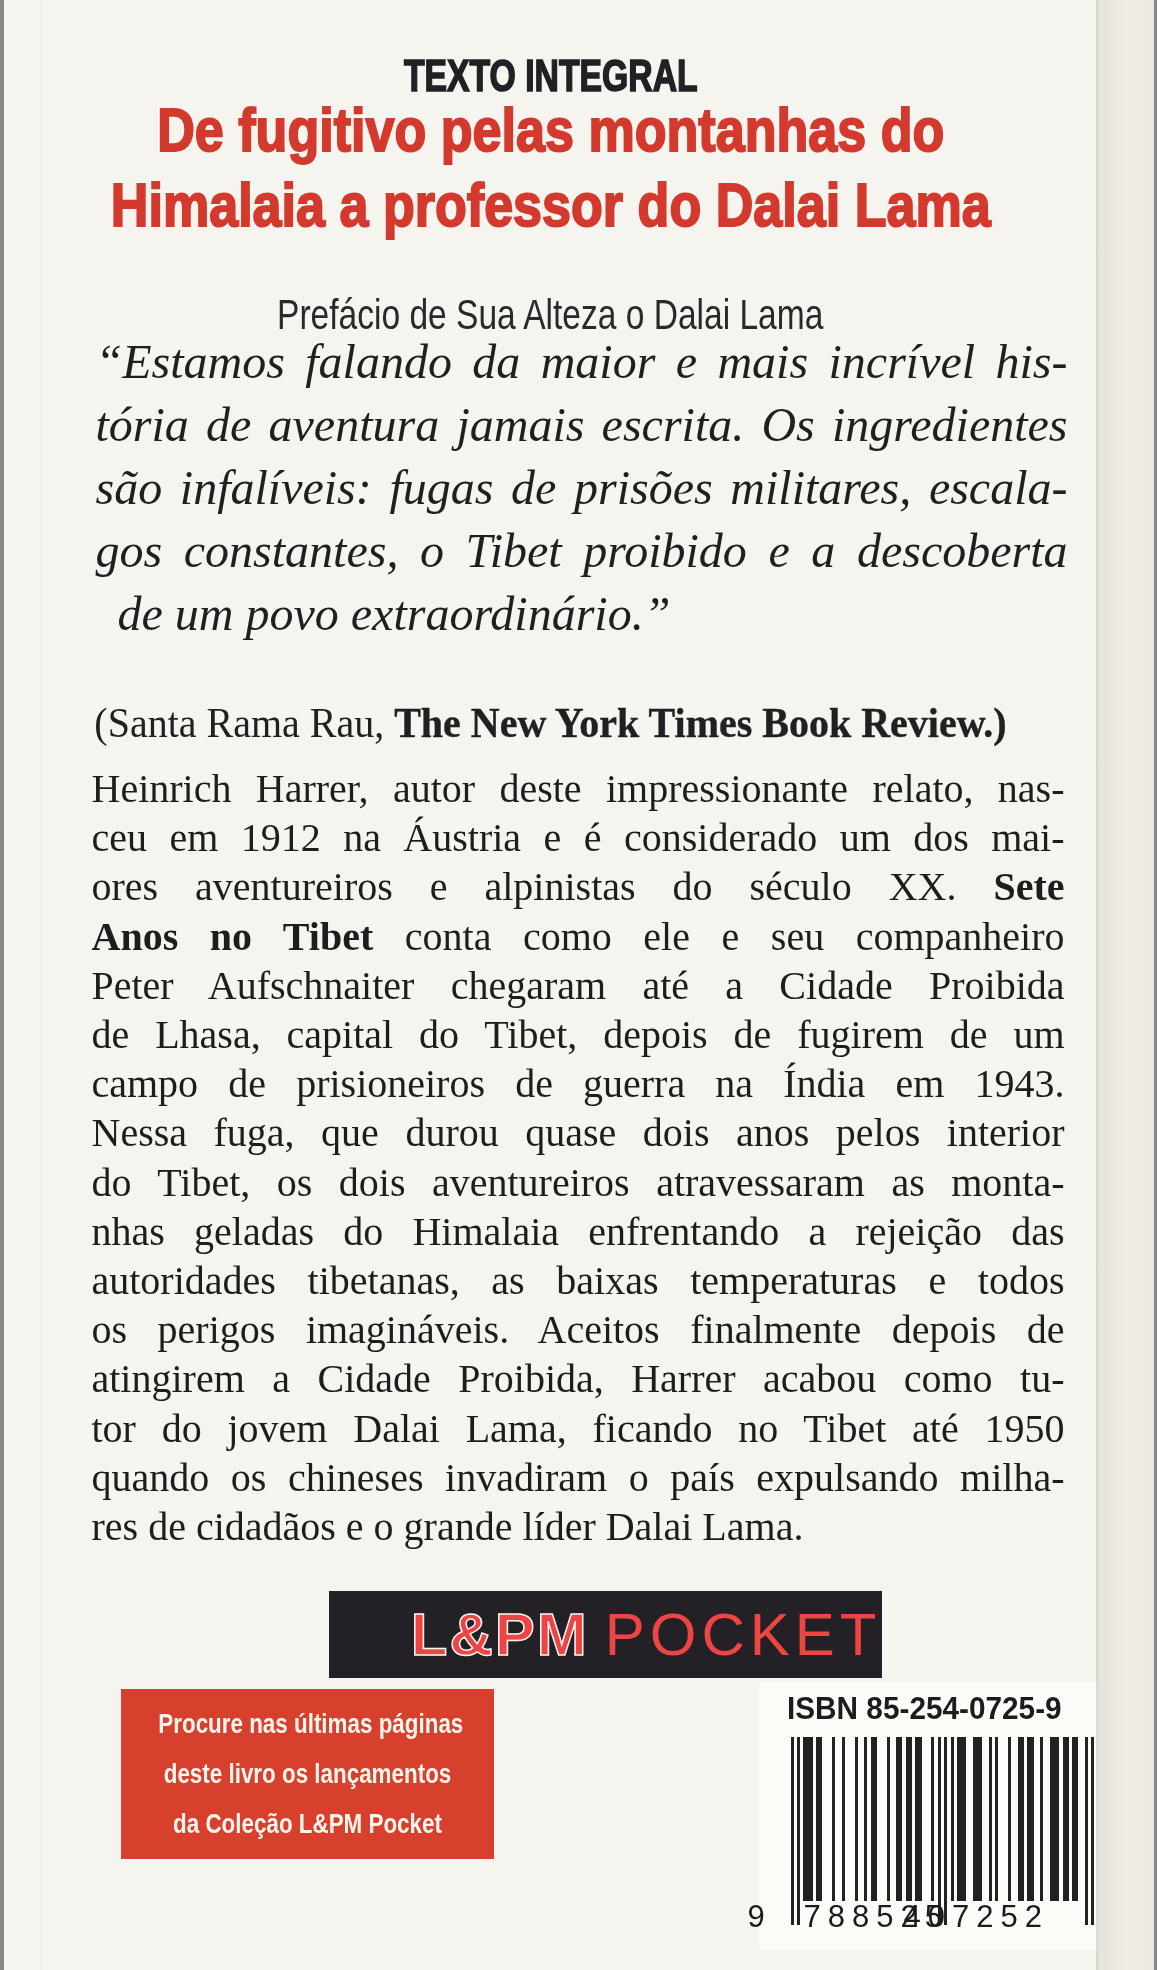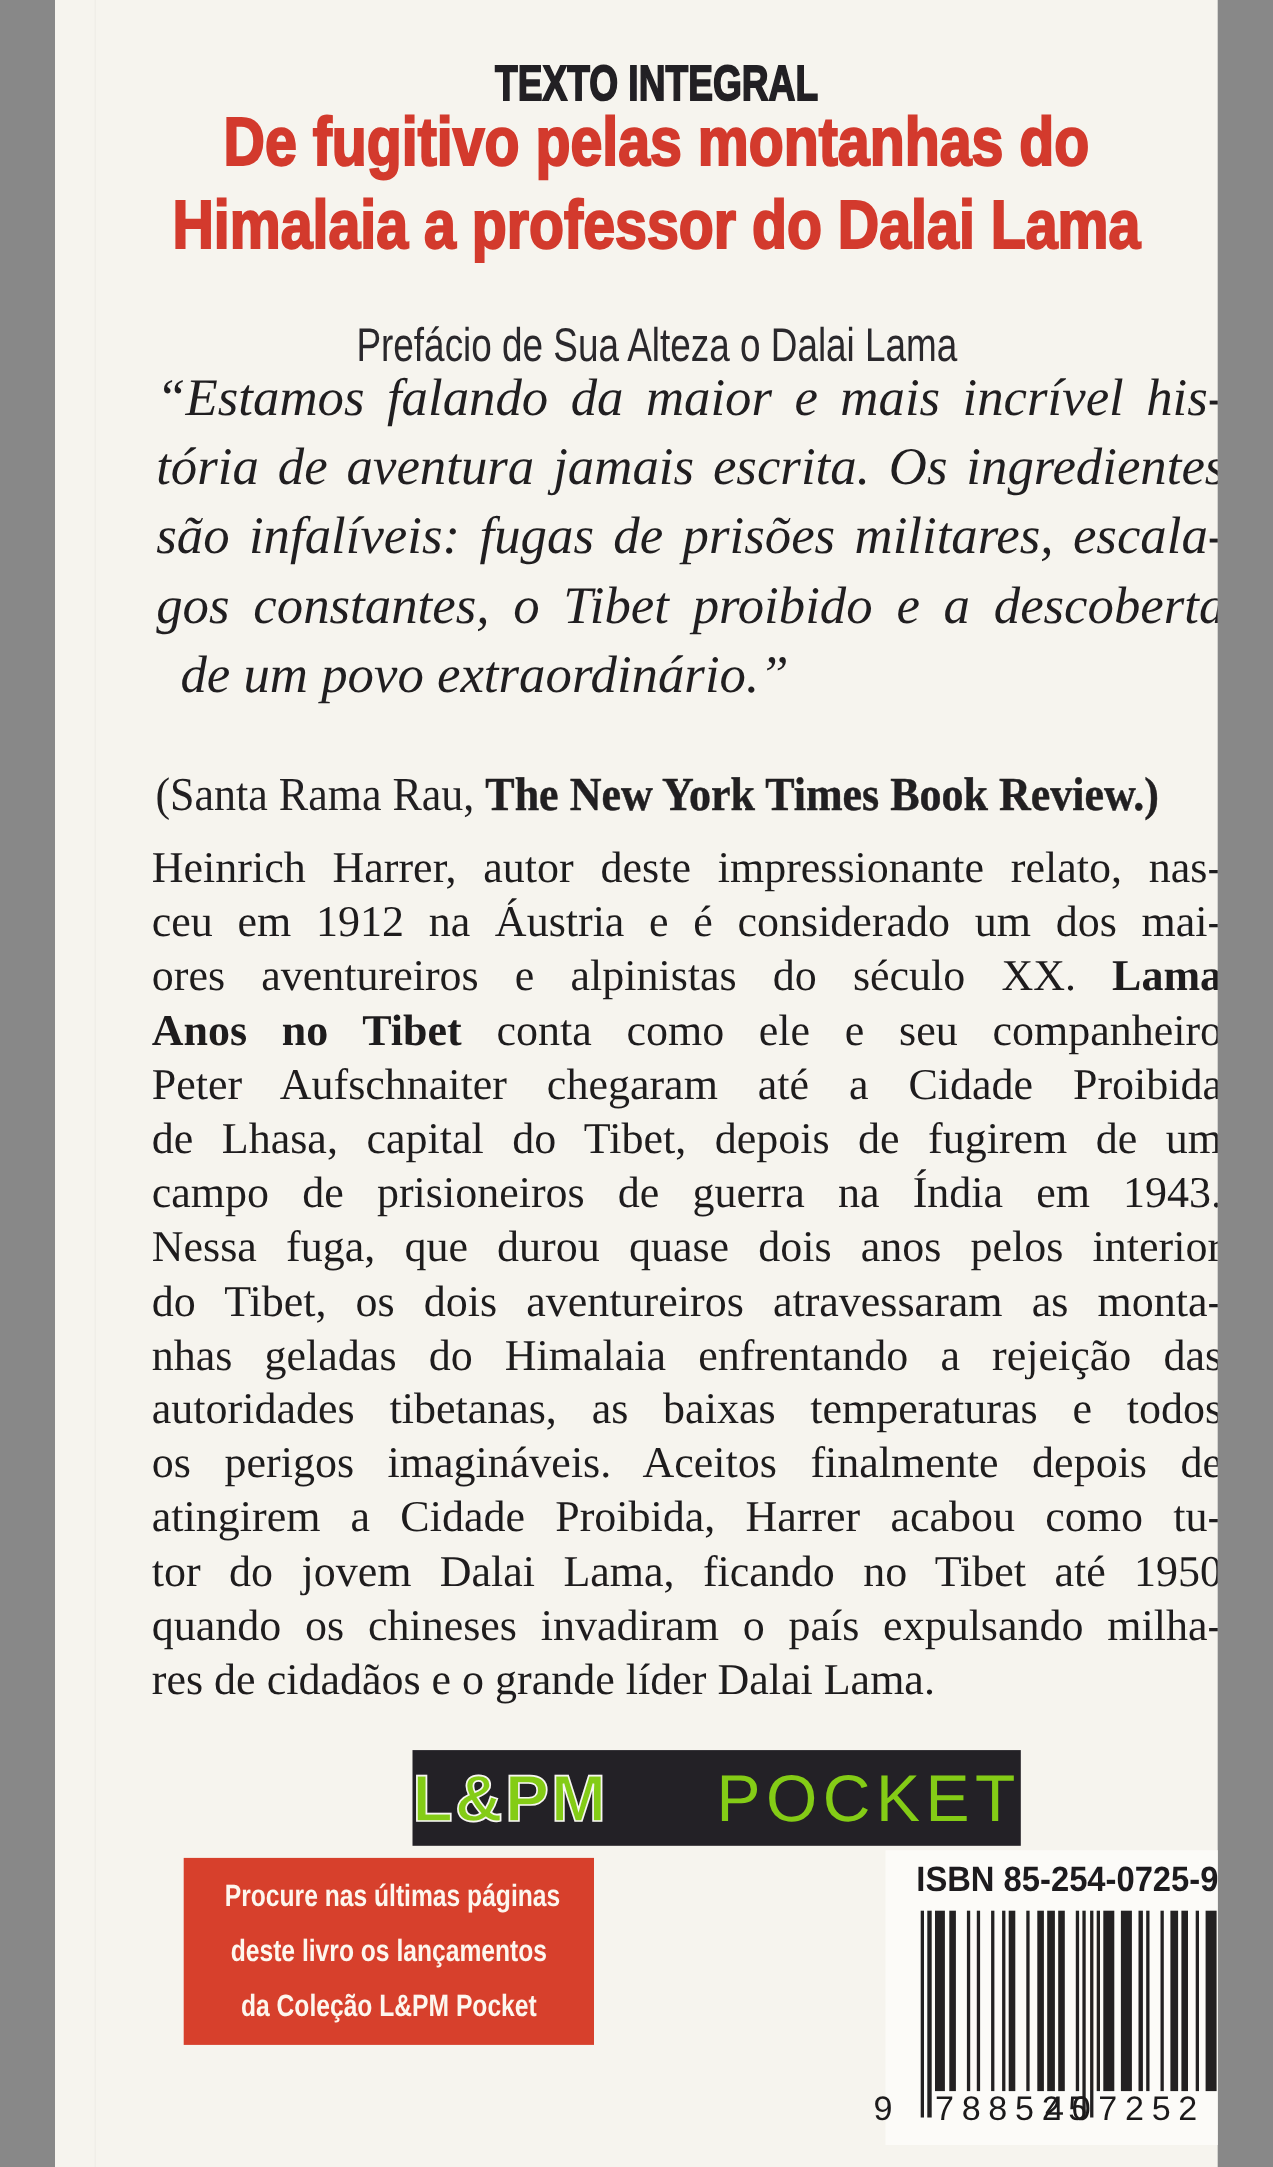--- a/index.html
+++ b/index.html
@@ -1,21 +1,21 @@
 <!DOCTYPE html>
 <html><head>
 <meta charset="utf-8">
 <style>
   :root{
     --page-bg:#f6f4ee; --red:#d33a2d; --ink:#1d1b1c;
     --box-black:#232126; --promo-red:#d7402c; --plate:#fcfbf8;
   }
   html,body{margin:0;padding:0;background:#888;}
   .cover{
-    position:relative; width:1057px; height:1970px; margin:0 auto;
+    position:relative; width:1150px; height:1970px; margin:0 auto;
     background:var(--page-bg); overflow:hidden;
     font-family:"Liberation Serif", serif; color:var(--ink);
   }
   
   .edge-strip{position:absolute; left:1094px; top:0; width:63px; height:100%;
     background:linear-gradient(90deg,#e5e2d9 0%,#efede6 40%,#ecead féf 100%);
     background:linear-gradient(90deg,#e5e2d9 0%,#efede6 45%,#eae8e0 100%);}
   .crease{position:absolute; left:1092px; top:0; width:2px; height:100%; background:rgba(110,105,90,.22);}
   .left-crease{position:absolute; left:36px; top:0; width:1px; height:100%; background:rgba(0,0,0,.035);}
 
@@ -49,22 +49,22 @@
     font-size:43px; color:#211f21; white-space:nowrap;}
   .attrib-inner .src{font-weight:700; -webkit-text-stroke:.4px #211f21;}
 
   .body{position:absolute; left:88px; top:764px; width:973px;
     font-size:40px; line-height:49.2px; color:#1e1c1d;}
   .bline{text-align:justify; text-align-last:justify;}
   .bline.last{text-align-last:left;}
   .bline .b{font-weight:700;}
 
   .brand{position:absolute; left:325px; top:1591px; width:553px; height:87px;
-    background:var(--box-black); display:flex; align-items:center; justify-content:space-between;
-    font-family:"Liberation Sans", sans-serif; color:#84cc16; white-space:nowrap;}
+    background:var(--box-black); display:flex; align-items:center; justify-content:flex-end;
+    font-family:"Liberation Sans", sans-serif; color:#ef4444; white-space:nowrap;}
   .brand-bold{font-weight:700; font-size:60px; letter-spacing:2px; -webkit-text-stroke:1.5px #f7f6f2;}
   .brand-light{font-weight:400; font-size:60px; letter-spacing:5px; margin-left:16px;}
 
   .promo{position:absolute; left:117px; top:1689px; width:373px; height:170px;
     background:var(--promo-red); display:flex; flex-direction:column; justify-content:center;
     font-family:"Liberation Sans", sans-serif; color:#fdf6ee;}
   .promo .pline{text-align:center; font-weight:700; font-size:28px; line-height:50px;
     transform:scaleX(.80); transform-origin:center; white-space:nowrap;}
 
   .plate{position:absolute; left:755px; top:1682px; width:368px; height:268px; background:var(--plate);}
@@ -107,21 +107,21 @@
       <div class="qline last">de um povo extraordinário.”</div>
     </div>
 
   <div class="attrib">
     <span class="attrib-inner"><span>(Santa Rama Rau, </span><span class="src">The New York Times Book Review.)</span></span>
   </div>
 
   <div class="body" id="body">
       <div class="bline"><span>Heinrich Harrer, autor deste impressionante relato, nas-</span></div>
       <div class="bline"><span>ceu em 1912 na Áustria e é considerado um dos mai-</span></div>
-      <div class="bline"><span>ores aventureiros e alpinistas do século XX. </span><span class="b">Lama</span></div>
+      <div class="bline"><span>ores aventureiros e alpinistas do século XX. </span><span class="b">Sete</span></div>
       <div class="bline"><span class="b">Anos no Tibet</span><span> conta como ele e seu companheiro</span></div>
       <div class="bline"><span>Peter Aufschnaiter chegaram até a Cidade Proibida</span></div>
       <div class="bline"><span>de Lhasa, capital do Tibet, depois de fugirem de um</span></div>
       <div class="bline"><span>campo de prisioneiros de guerra na Índia em 1943.</span></div>
       <div class="bline"><span>Nessa fuga, que durou quase dois anos pelos interior</span></div>
       <div class="bline"><span>do Tibet, os dois aventureiros atravessaram as monta-</span></div>
       <div class="bline"><span>nhas geladas do Himalaia enfrentando a rejeição das</span></div>
       <div class="bline"><span>autoridades tibetanas, as baixas temperaturas e todos</span></div>
       <div class="bline"><span>os perigos imagináveis. Aceitos finalmente depois de</span></div>
       <div class="bline"><span>atingirem a Cidade Proibida, Harrer acabou como tu-</span></div>

